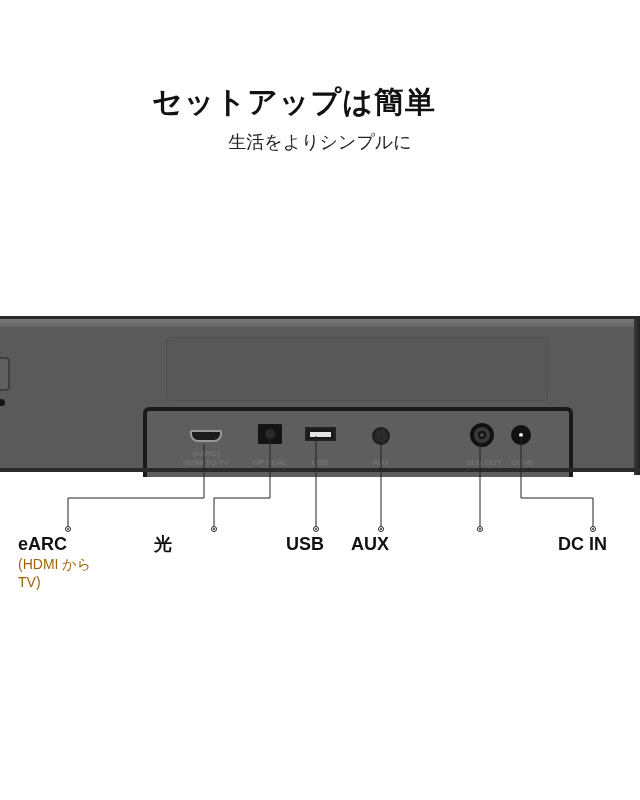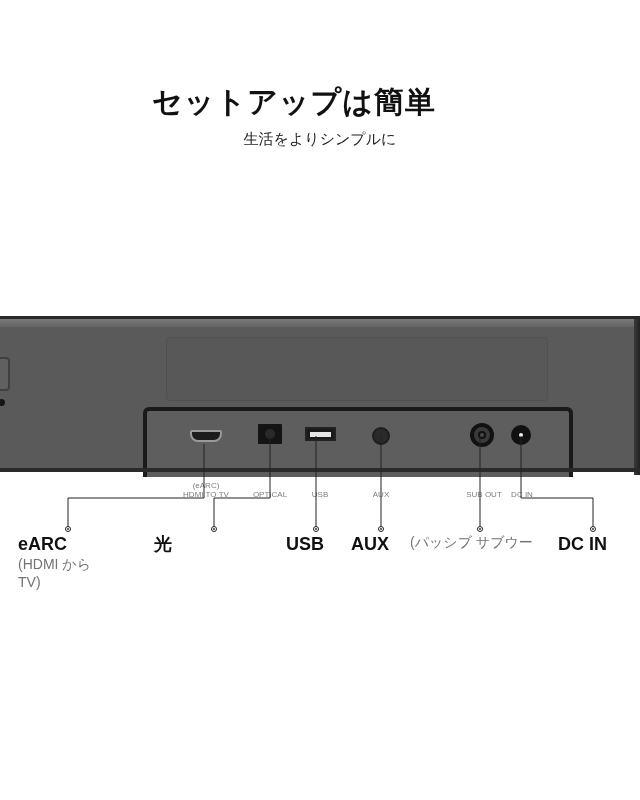--- a/index.html
+++ b/index.html
@@ -6,21 +6,21 @@
   body {
     width: 640px; height: 800px; background: #ffffff; position: relative; overflow: hidden;
     font-family: "DejaVu Sans", "Liberation Sans", sans-serif; color: #111;
   }
   .title {
     position: absolute; left: 0; width: 588px; top: 82px; text-align: center;
     font-size: 30px; font-weight: bold; letter-spacing: 1px; color: #111;
   }
   .subtitle {
     position: absolute; left: 0; width: 640px; top: 130px; text-align: center;
-    font-size: 15px; color: #222;
+    font-size: 18px; color: #222;
   }
   .bar {
     position: absolute; left: 0; top: 316px; width: 640px; height: 156px;
     background: #5a5a5a; border-top: 3px solid #2a2a2a; box-sizing: border-box;
   }
   .bar-topstrip {
     position: absolute; left: 0; top: 0; width: 640px; height: 8px;
     background: linear-gradient(#7a7a7a, #636363);
   }
   .bar-right-edge {
@@ -42,21 +42,21 @@
   .bay {
     position: absolute; left: 143px; top: 88px; width: 430px; height: 70px;
     background: #5e5e5e; border: 4px solid #1a1a1a; border-bottom: none;
     border-radius: 6px 6px 0 0; box-sizing: border-box;
   }
   .bar-bottom {
     position: absolute; left: 0; top: 468px; width: 640px; height: 4px; background: #2a2a2a;
   }
   .port-label {
     position: absolute; font-size: 8px; color: #7c7c7c; text-align: center; line-height: 9px;
-    font-family: "Liberation Sans", sans-serif; white-space: nowrap; margin-top: 32px;
+    font-family: "Liberation Sans", sans-serif; white-space: nowrap;
   }
   .hdmi {
     position: absolute; left: 190px; top: 430px; width: 32px; height: 12px;
     background: #1c1c1c; border: 2px solid #9a9a9a; border-radius: 2px 2px 8px 8px;
     box-sizing: border-box;
   }
   .optical {
     position: absolute; left: 258px; top: 424px; width: 24px; height: 20px;
     background: #141414; border-radius: 1px;
   }
@@ -93,21 +93,21 @@
   }
   svg.leaders { position: absolute; left: 0; top: 0; width: 640px; height: 800px; pointer-events: none; }
   .callout {
     position: absolute; white-space: nowrap;
   }
   .callout .main {
     font-size: 18px; font-weight: bold; color: #111; line-height: 22px;
     font-family: "Liberation Sans", "DejaVu Sans", sans-serif;
   }
   .callout .sub-text {
-    font-size: 14px; color: #737373; line-height: 18px;
+    font-size: 14px; color: #a16207; line-height: 18px;
     font-family: "Liberation Sans", "DejaVu Sans", sans-serif;
   }
 </style>
 </head>
 <body>
 
 <div class="title">セットアップは簡単</div>
 <div class="subtitle">生活をよりシンプルに</div>
 
 <div class="bar">
@@ -188,18 +188,17 @@
 
 <div class="callout" style="left:286px; top:533px; width:60px;">
   <div class="main">USB</div>
 </div>
 
 <div class="callout" style="left:351px; top:533px; width:60px;">
   <div class="main">AUX</div>
 </div>
 
 <div class="callout" style="left:410px; top:533px; width:140px;">
-  <div class="sub-text">(パッシブ サブウー</div>
 </div>
 
 <div class="callout" style="left:558px; top:533px; width:70px;">
   <div class="main">DC IN</div>
 </div>
 
 </body></html>

